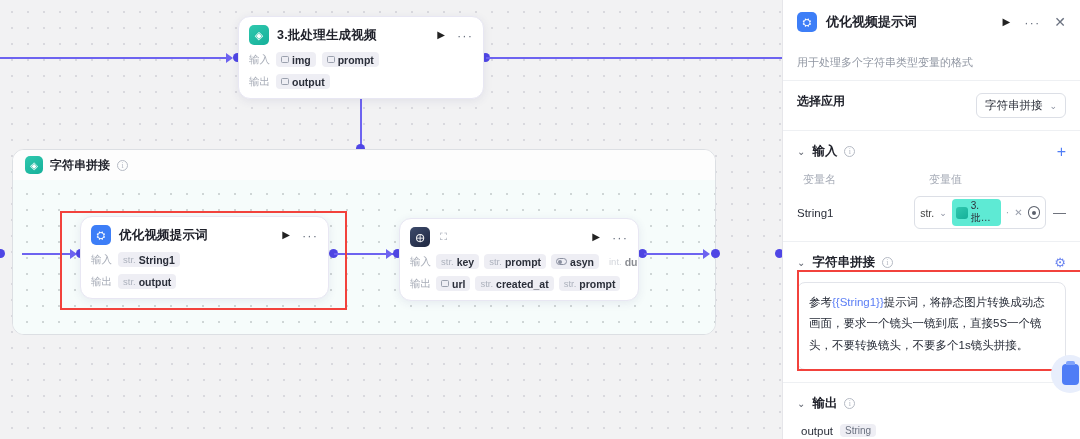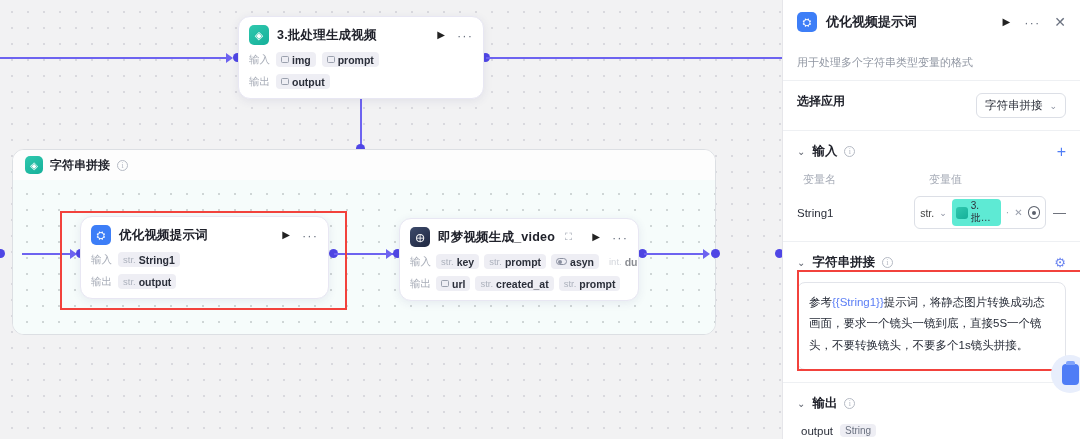--- a/index.html
+++ b/index.html
@@ -291,21 +291,20 @@
         <span class="chip">
           <span class="ty">str.</span>
           <span>output</span>
         </span>
       </div>
     </div>
 
     <div class="node" style="left:399px; top:218px; width:240px; overflow:hidden;">
       <div class="node-head">
         <div class="node-icon icon-dark">🜨</div>
-        <div class="node-title">即梦视频生成_video</div>
         <span class="node-sub-icon">⛶</span>
         <div class="node-actions">
           <span class="play-btn">▶</span>
           <span class="dots-btn">···</span>
         </div>
       </div>
       <div class="io-row" style="gap:5px;">
         <span class="io-label">输入</span>
         <span class="chip">
           <span class="ty">str.</span>

